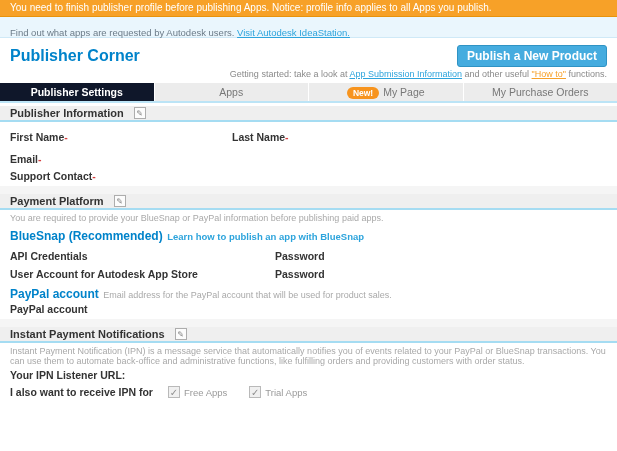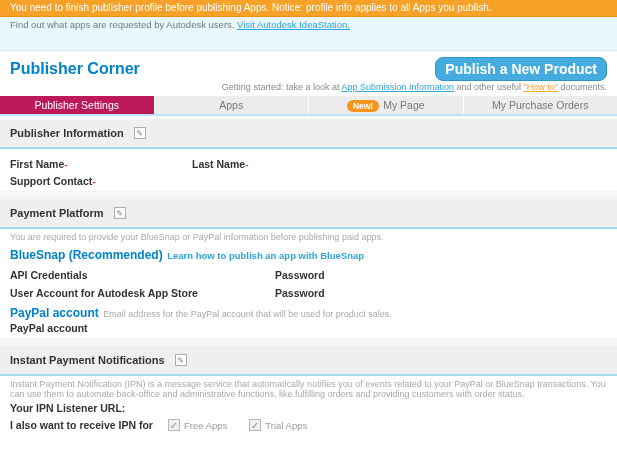--- a/index.html
+++ b/index.html
@@ -5,61 +5,61 @@
   * { margin:0; padding:0; box-sizing:border-box; }
   html,body { width:617px; height:451px; overflow:hidden; background:#fff;
     font-family:"Liberation Sans", sans-serif; }
 
   
   .banner { background:#F7A128; border-bottom:1px solid #E8930D; color:#fff;
     font-size:10px; line-height:10px; padding:3px 10px; height:17px; }
 
   
   .info-bar { background:#EAF6FD; border-bottom:1px solid #CFE9F7; color:#6B7B88;
-    font-size:9.5px; padding:2px 10px; height:34px; }
+    font-size:9.5px; padding:10px 10px; height:20px; }
   .info-bar a, .link-blue { color:#2DA4DC; text-decoration:underline; cursor:pointer; }
   .link-orange { color:#F7A128; text-decoration:underline; cursor:pointer; }
 
   
   .page-head { display:flex; justify-content:space-between; align-items:center;
     padding:7px 10px 0 10px; height:29px; }
   .page-title { color:#0083CA; font-size:16px; font-weight:bold; }
-  .publish-btn { background:#45ACDF; border:1px solid #2F93C4; border-radius:8px;
-    color:#fff; font-size:14px; font-weight:bold; padding:3px 9px; cursor:pointer;
+  .publish-btn { background:#45ACDF; border:1px solid #2F93C4; border-radius:3px;
+    color:#fff; font-size:12px; font-weight:bold; padding:3px 9px; cursor:pointer;
     font-family:"Liberation Sans", sans-serif; }
   .getting-started { text-align:right; color:#8a8a8a; font-size:9px;
     padding:2px 10px 4px 10px; height:16px; }
 
   
   .tabs { display:flex; background:#ECECEC; border-bottom:2px solid #BCE4F6; height:20px; }
   .tab { flex:1; text-align:center; line-height:18px; font-size:10.5px; color:#777;
     border-right:1px solid #fff; cursor:pointer; white-space:nowrap; }
   .tab:last-child { border-right:none; }
-  .tab.active { background:#be185d; color:#fff; font-weight:normal; }
+  .tab.active { background:#0f172a; color:#fff; font-weight:bold; }
   .badge { display:inline-block; background:#F7941E; color:#fff; border-radius:8px;
     padding:1px 6px; font-size:8.5px; font-weight:bold; margin-right:4px; line-height:10px; }
 
   .white-gap { height:3px; background:#fff; }
   .section-sep { height:8px; background:#F5F5F5; }
 
   
-  .section-header { background:#EFEFEF; border-bottom:2px solid #A5DCF2; height:30px;
+  .section-header { background:#EFEFEF; border-bottom:2px solid #A5DCF2; height:16px;
     display:flex; align-items:center; padding:0 10px; }
   .section-title { font-size:11px; font-weight:bold; color:#333; }
   .edit-icon { width:12px; height:12px; border:1px solid #ADADAD; background:#FCFCFC;
     color:#8a8a8a; font-size:8px; line-height:11px; text-align:center; margin-left:10px;
     cursor:pointer; }
 
   .sec-content { background:#fff; padding:3px 10px 4px 10px; }
   .lbl { font-size:10.5px; font-weight:bold; color:#333; }
   .req { color:#D43F3F; font-weight:bold; }
   .gray { color:#A9A9A9; font-size:9px; font-weight:normal; }
 
   
-  .pi-row { display:flex; }
+  .pi-row { display:flex;gap:40px; }
   .pi-col1 { width:182px; }
   .mt10 { margin-top:10px; } .mt3 { margin-top:3px; }
   .mt4 { margin-top:4px; } .mt5 { margin-top:5px; } .mt6 { margin-top:6px; }
   .pi-first { margin-top:6px; }
 
   
   .bs-title, .pp-title { color:#0083CA; font-size:12px; font-weight:bold; }
   .bs-link { color:#2DA4DC; font-size:9.5px; text-decoration:none; cursor:pointer;font-weight:bold; }
   .two-col { display:flex; }
   .two-col .c1 { width:265px; }
@@ -83,40 +83,41 @@
 <div class="info-bar">
   <span>Find out what apps are requested by Autodesk users. </span>
   <a>Visit Autodesk IdeaStation.</a>
 </div>
 
 <div class="page-head">
   <div class="page-title">Publisher Corner</div>
   <button class="publish-btn">Publish a New Product</button>
 </div>
 <div class="getting-started">
-  <span>Getting started: take a look at </span><a class="link-blue">App Submission Information</a><span> and other useful </span><a class="link-orange">"How to"</a><span> documents.</span>
+  <span>Getting started: take a look at </span><a class="link-blue">App Submission Information</a><span> and other useful </span><a class="link-orange">"How to"</a><span> functions.</span>
 </div>
 
 <div class="tabs">
   <div class="tab active">Publisher Settings</div>
   <div class="tab">Apps</div>
   <div class="tab"><span class="badge">New!</span><span>My Page</span></div>
   <div class="tab">My Purchase Orders</div>
 </div>
 <div class="white-gap"></div>
 
 <div class="section-header">
   <span class="section-title">Publisher Information</span>
   <span class="edit-icon">✎</span>
 </div>
 <div class="sec-content">
   <div class="pi-row pi-first">
     <div class="pi-col1 lbl"><span>First Name</span><span class="req">-</span></div>
     <div class="lbl"><span>Last Name</span><span class="req">-</span></div>
   </div>
+  <div class="lbl mt10"><span>Email</span><span class="req">-</span></div>
   <div class="lbl mt5"><span>Support Contact</span><span class="req">-</span></div>
 </div>
 <div class="section-sep"></div>
 
 <div class="section-header">
   <span class="section-title">Payment Platform</span>
   <span class="edit-icon">✎</span>
 </div>
 <div class="sec-content">
   <div class="gray">You are required to provide your BlueSnap or PayPal information before publishing paid apps.</div>

